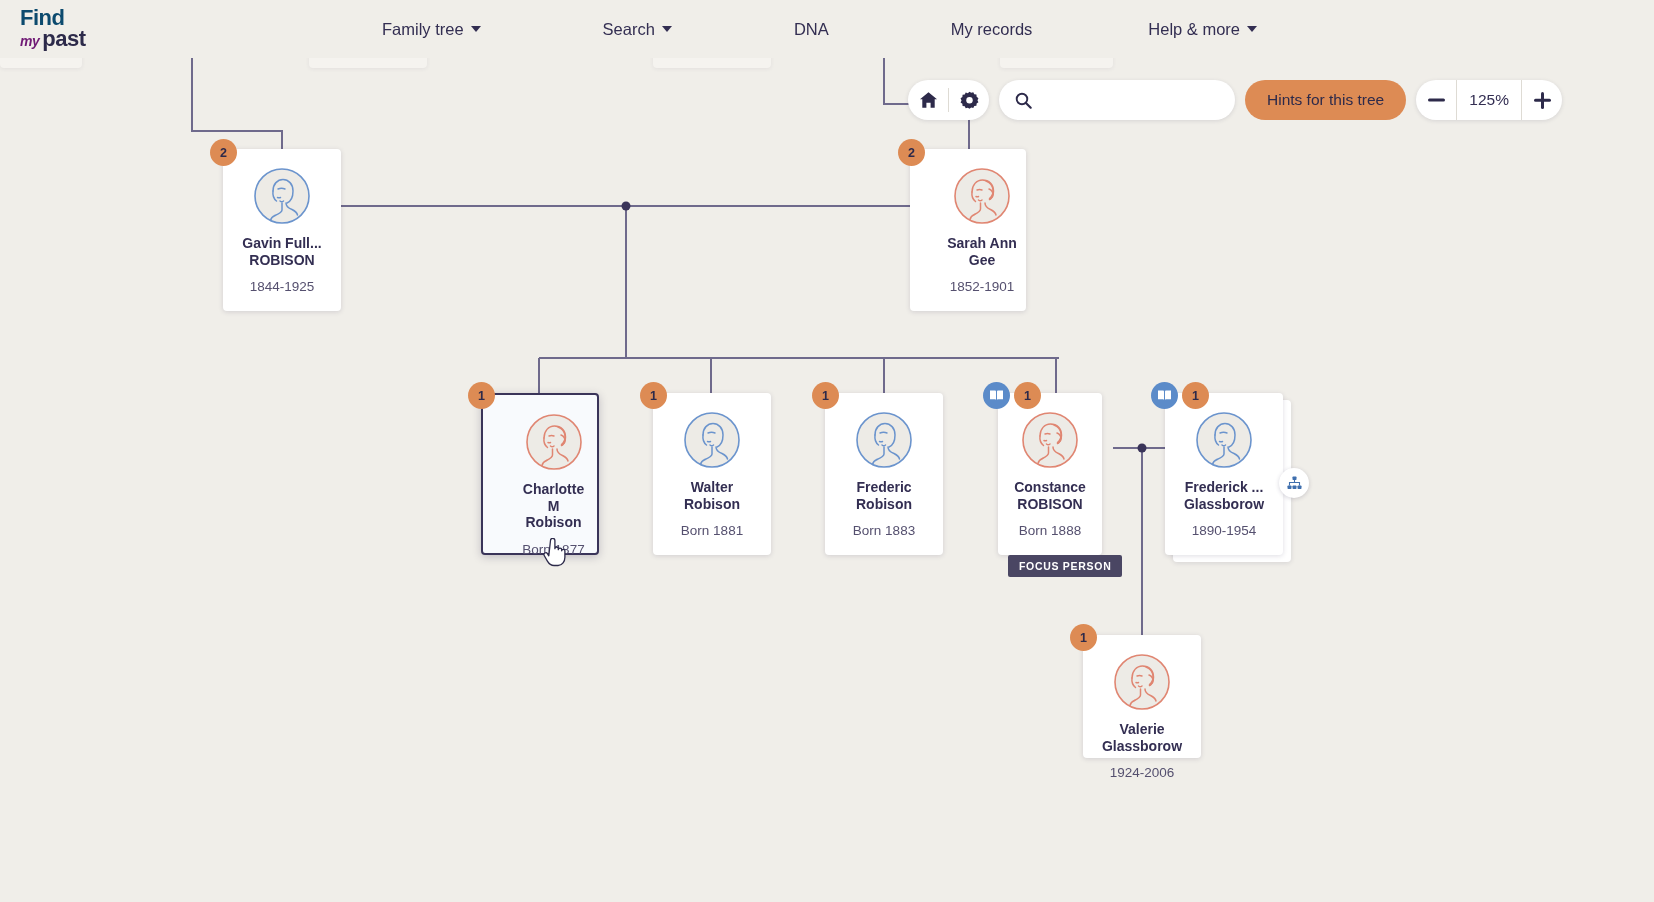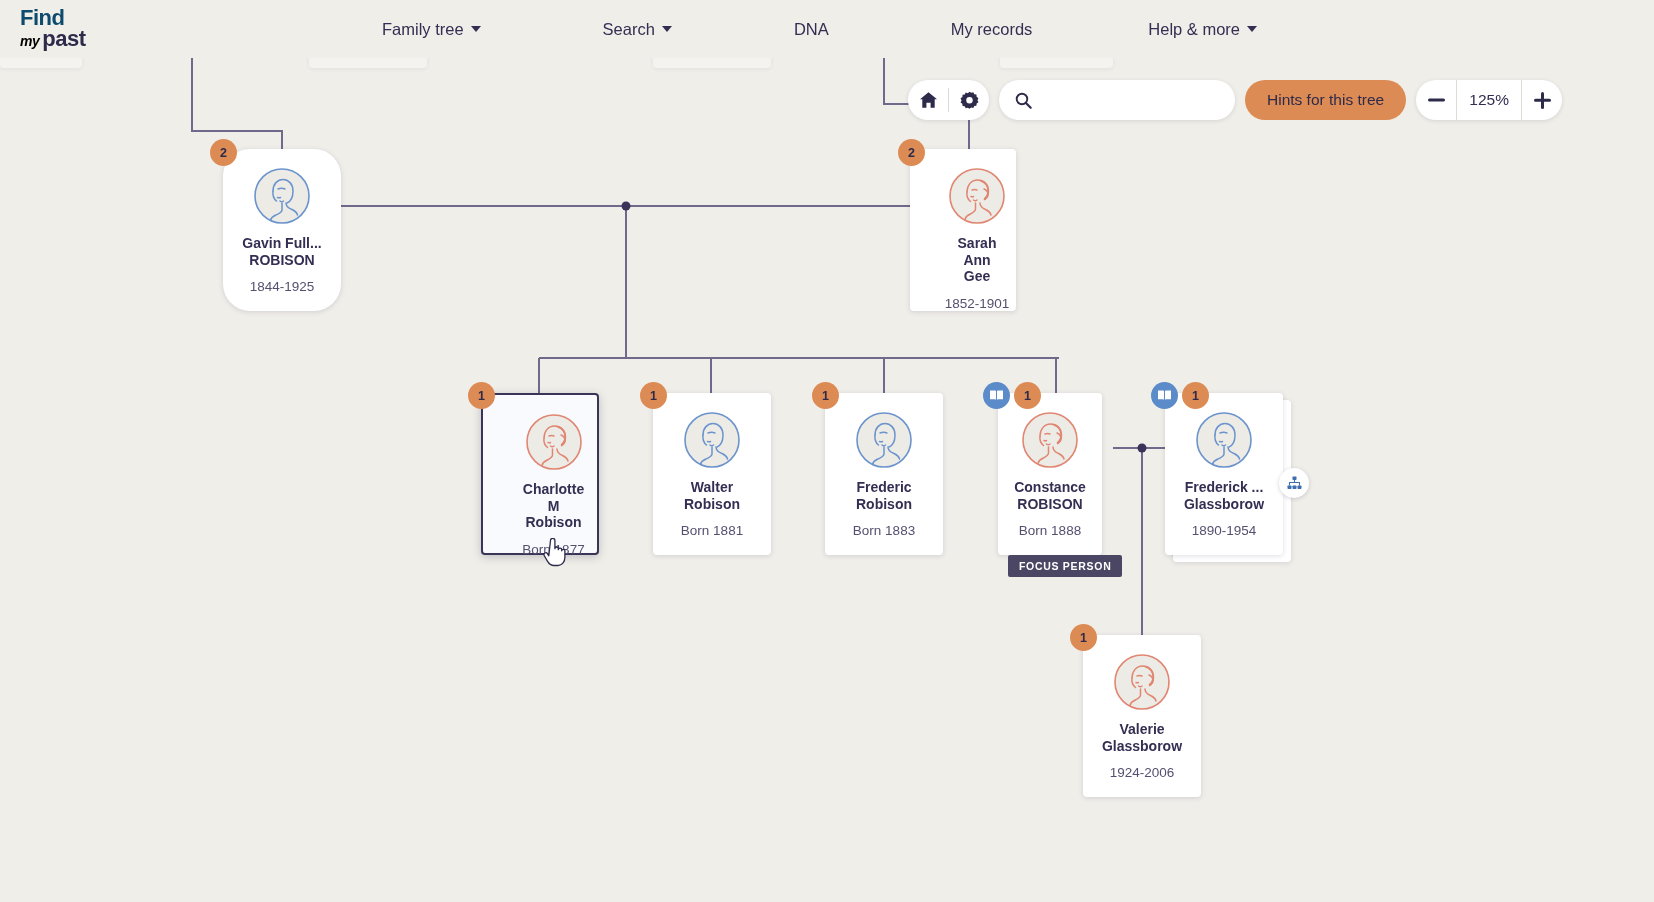--- a/index.html
+++ b/index.html
@@ -16,21 +16,21 @@
     position: absolute; top: 0; left: 0; width: 1654px; height: 58px;
     background: #f0eee9; z-index: 60;
   }
   .logo { position: absolute; left: 20px; top: 8px; width: 110px; height: 44px; }
   .logo .l1 {
     font-size: 22px; font-weight: 700; color: #0c4a6e; letter-spacing: -0.5px;
     line-height: 20px; display: block;
   }
   .logo .l2 { display: flex; align-items: baseline; line-height: 21px; }
   .logo .my {
-    font-size: 14px; color: #000000; font-style: italic; font-weight: 600;
+    font-size: 14px; color: #701a75; font-style: italic; font-weight: 600;
     margin-right: 3px; letter-spacing: -0.5px;
   }
   .logo .past {
     font-size: 22px; font-weight: 700; color: #2d2a4a; letter-spacing: -0.5px;
   }
   .navitems {
     position: absolute; left: 360px; top: 0; height: 58px;
     display: flex; align-items: center; gap: 0;
   }
   .navitem {
@@ -182,21 +182,21 @@
         <line x1="1113" y1="448" x2="1167" y2="448"></line>
 
         <line x1="1142" y1="448" x2="1142" y2="644"></line>
       </g>
 
       <circle cx="626" cy="206" r="4.5" fill="#3a3459"></circle>
       <circle cx="1142" cy="448" r="4.5" fill="#3a3459"></circle>
     </svg>
 
     <div class="badge-num" style="left:210px;top:139px;">2</div>
-    <div class="card" style="left:223px;top:149px;width:118px;height:162px;border-radius:27px;">
+    <div class="card" style="left:223px;top:149px;width:118px;height:162px;">
       <div class="avatar">
         <svg width="58" height="58" viewBox="0 0 58 58">
           <circle cx="29" cy="29" r="27" fill="#edebe6" stroke="#6b94cd" stroke-width="1.6"></circle>
           <g fill="none" stroke="#6b94cd" stroke-width="1.5" stroke-linecap="round">
             <path d="M20 24c0-7 4.5-11.5 10-11.5S40 17 40 24c0 6-2.5 10.5-6 12"></path>
             <path d="M20 24c-.5 4 1 8 3.5 10"></path>
             <path d="M25 22c2-.8 5-.8 7 0"></path>
             <path d="M24.5 30.5c1 .4 2.2.4 3 0"></path>
             <path d="M27 34c1 .8 2.5.8 3.5 0"></path>
             <path d="M29 36v7c0 2.5-3.5 4-7 5.5"></path>
@@ -206,21 +206,21 @@
         </svg>
       </div>
       <div class="cname">
         <span>Gavin Full...</span><br>
         <span>ROBISON</span>
       </div>
       <div class="cdates">1844-1925</div>
     </div>
 
     <div class="badge-num" style="left:898px;top:139px;">2</div>
-    <div class="card" style="left:910px;top:149px;width:106px;height:162px;padding-left:28px;">
+    <div class="card" style="left:910px;top:149px;width:116px;height:162px;padding-left:28px;">
       <div class="avatar">
         <svg width="58" height="58" viewBox="0 0 58 58">
           <circle cx="29" cy="29" r="27" fill="#edebe6" stroke="#e08672" stroke-width="1.6"></circle>
           <g fill="none" stroke="#e08672" stroke-width="1.5" stroke-linecap="round">
             <path d="M19 25c0-7 4.5-12 10.5-12 6.5 0 11 4.5 11 11 0 4-1.5 7-4 8.5"></path>
             <path d="M19 25c-.5 4 1 7.5 3.5 9.5"></path>
             <path d="M33 14c4 1.5 6.5 4.5 7 8.5.5 4-1 7-3.5 9"></path>
             <path d="M36 22c2.5 1 4 3 4 5.5 0 2-1 3.5-2.5 4.5"></path>
             <path d="M24 23c1.5-.6 3.5-.6 5 0"></path>
             <path d="M23 29.5c.8.4 1.8.4 2.5 0"></path>
@@ -379,21 +379,21 @@
       <svg width="15" height="14" viewBox="0 0 15 14">
         <rect x="5.5" y="0.5" width="4" height="3.5" rx="0.7" fill="#3f6fae"></rect>
         <rect x="0.5" y="9.5" width="4" height="3.5" rx="0.7" fill="#3f6fae"></rect>
         <rect x="5.5" y="9.5" width="4" height="3.5" rx="0.7" fill="#3f6fae"></rect>
         <rect x="10.5" y="9.5" width="4" height="3.5" rx="0.7" fill="#3f6fae"></rect>
         <path d="M7.5 4v2.5M2.5 9.5V6.5h10v3" stroke="#3f6fae" stroke-width="1.1" fill="none"></path>
       </svg>
     </div>
 
     <div class="badge-num" style="left:1070px;top:624px;">1</div>
-    <div class="card" style="left:1083px;top:635px;width:118px;height:162px;">
+    <div class="card" style="left:1083px;top:635px;width:118px;height:123px;">
       <div class="avatar">
         <svg width="58" height="58" viewBox="0 0 58 58">
           <circle cx="29" cy="29" r="27" fill="#edebe6" stroke="#e08672" stroke-width="1.6"></circle>
           <g fill="none" stroke="#e08672" stroke-width="1.5" stroke-linecap="round">
             <path d="M19 25c0-7 4.5-12 10.5-12 6.5 0 11 4.5 11 11 0 4-1.5 7-4 8.5"></path>
             <path d="M19 25c-.5 4 1 7.5 3.5 9.5"></path>
             <path d="M33 14c4 1.5 6.5 4.5 7 8.5.5 4-1 7-3.5 9"></path>
             <path d="M36 22c2.5 1 4 3 4 5.5 0 2-1 3.5-2.5 4.5"></path>
             <path d="M24 23c1.5-.6 3.5-.6 5 0"></path>
             <path d="M23 29.5c.8.4 1.8.4 2.5 0"></path>

